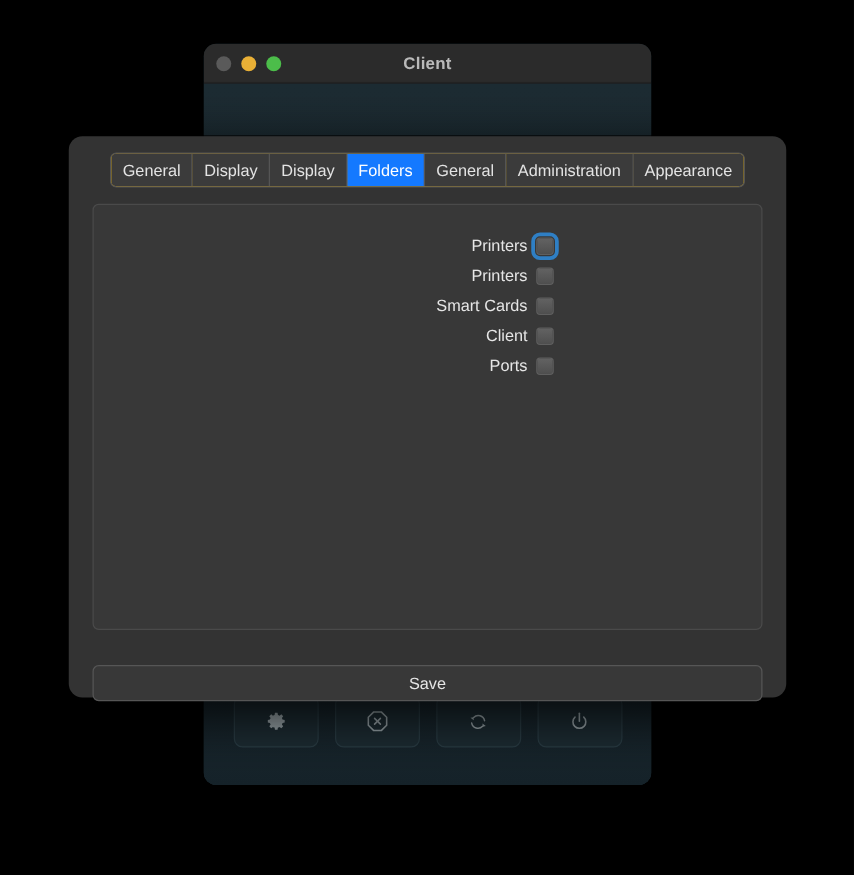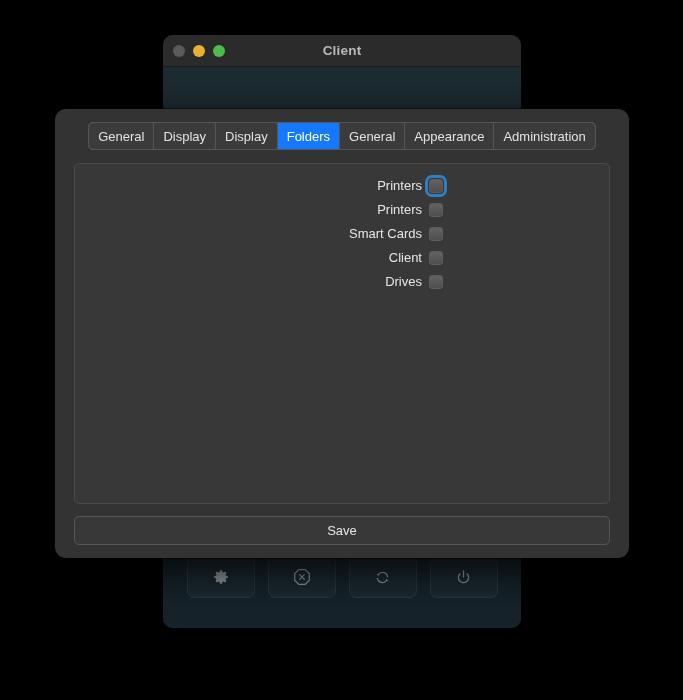--- a/index.html
+++ b/index.html
@@ -154,21 +154,21 @@
   }
 
   
   .panel {
     margin-top: 13px;
     height: 341px;
     background: #383838;
     border: 1px solid #4a4a4a;
     border-radius: 5px;
     box-sizing: border-box;
-    padding-top: 14px;
+    padding-top: 25px;
   }
   .opt-list {
     display: flex;
     flex-direction: column;
     gap: 9px;
     align-items: flex-start;
     padding-left: 246px;
   }
   .opt-row {
     display: flex;
@@ -210,21 +210,21 @@
     width: 22px;
     height: 22px;
     border: 3px solid #2f7fc4;
     border-radius: 7px;
     box-sizing: border-box;
     pointer-events: none;
   }
 
   
   .save-btn {
-    margin-top: 12px;
+    margin-top: 28px;
     height: 29px;
     width: 100%;
     background: #383838;
     border: 1px solid #565656;
     border-radius: 5px;
     color: #e6e6e6;
     font-size: 13px;
     font-family: "Liberation Sans", sans-serif;
     display: flex;
     align-items: center;
@@ -296,22 +296,22 @@
 </div>
 
 <div class="dialog">
 
   <div class="tabbar">
     <div class="tab">General</div>
     <div class="tab">Display</div>
     <div class="tab">Display</div>
     <div class="tab active">Folders</div>
     <div class="tab">General</div>
+    <div class="tab">Administration</div>
     <div class="tab">Appearance</div>
-    <div class="tab">Administration</div>
   </div>
 
   <div class="panel">
     <div class="opt-list">
 
       <div class="opt-row">
         <span class="opt-label">Printers</span>
         <span class="cb-wrap focused">
           <span class="cb"></span>
         </span>
@@ -332,21 +332,21 @@
       </div>
 
       <div class="opt-row">
         <span class="opt-label">Client</span>
         <span class="cb-wrap">
           <span class="cb"></span>
         </span>
       </div>
 
       <div class="opt-row">
-        <span class="opt-label">Drives</span>
+        <span class="opt-label">Ports</span>
         <span class="cb-wrap">
           <span class="cb"></span>
         </span>
       </div>
 
     </div>
   </div>
 
   <div class="save-btn">Save</div>
 

